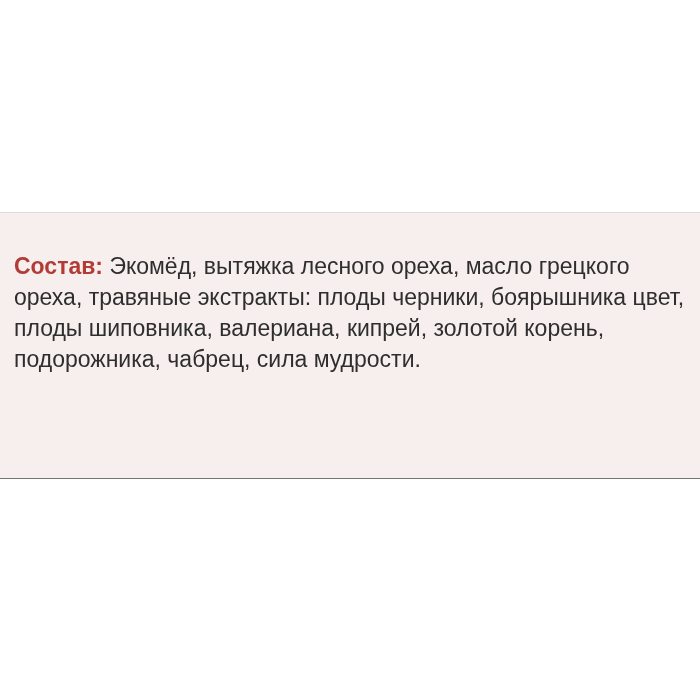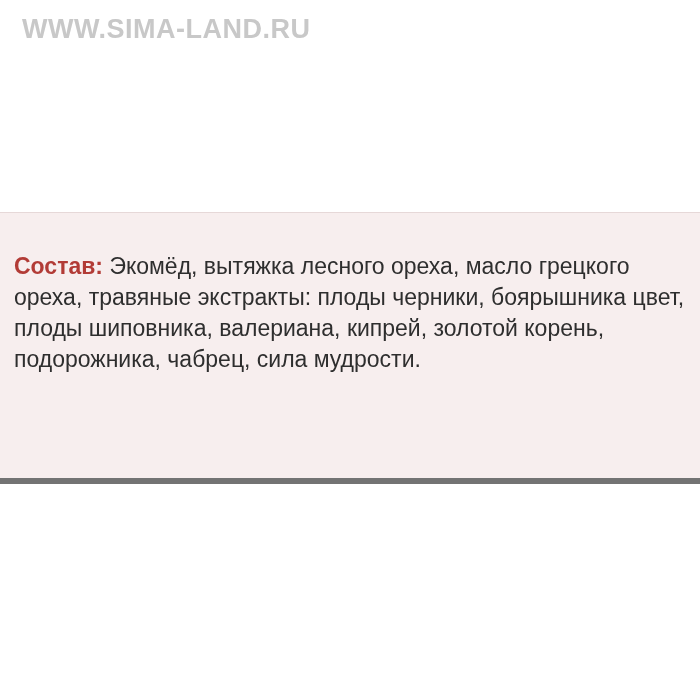--- a/index.html
+++ b/index.html
@@ -32,21 +32,21 @@
     white-space: nowrap;
   }
   .label-panel {
     position: absolute;
     left: 0;
     top: 212px;
     width: 700px;
     height: 265px;
     background: #f7eeee;
     border-top: 1px solid #e6d8d8;
-    border-bottom: 6px solid #737373;
+    border-bottom: 1px solid #737373;
   }
   .ingredients {
     position: absolute;
     left: 14px;
     top: 38px;
     width: 676px;
     font-family: "Liberation Serif", serif;
     font-size: 23.5px;
     line-height: 31px;
     color: #2b2b2b;
@@ -72,21 +72,20 @@
     font-weight: 700;
     font-size: 25px;
     color: #1f1f1f;
   }
 </style>
 </head>
 <body>
 
 <div class="page">
 
-  <div class="watermark">WWW.SIMA-LAND.RU</div>
 
   <div class="label-panel">
 
     <div class="ingredients">
       <span class="lead">Состав:</span><span class="body-text"> Экомёд, вытяжка лесного ореха, масло грецкого ореха, травяные экстракты: плоды черники, боярышника цвет, плоды шиповника, валериана, кипрей, золотой корень, подорожника, чабрец, сила мудрости.</span>
     </div>
 
 
   </div>
 

